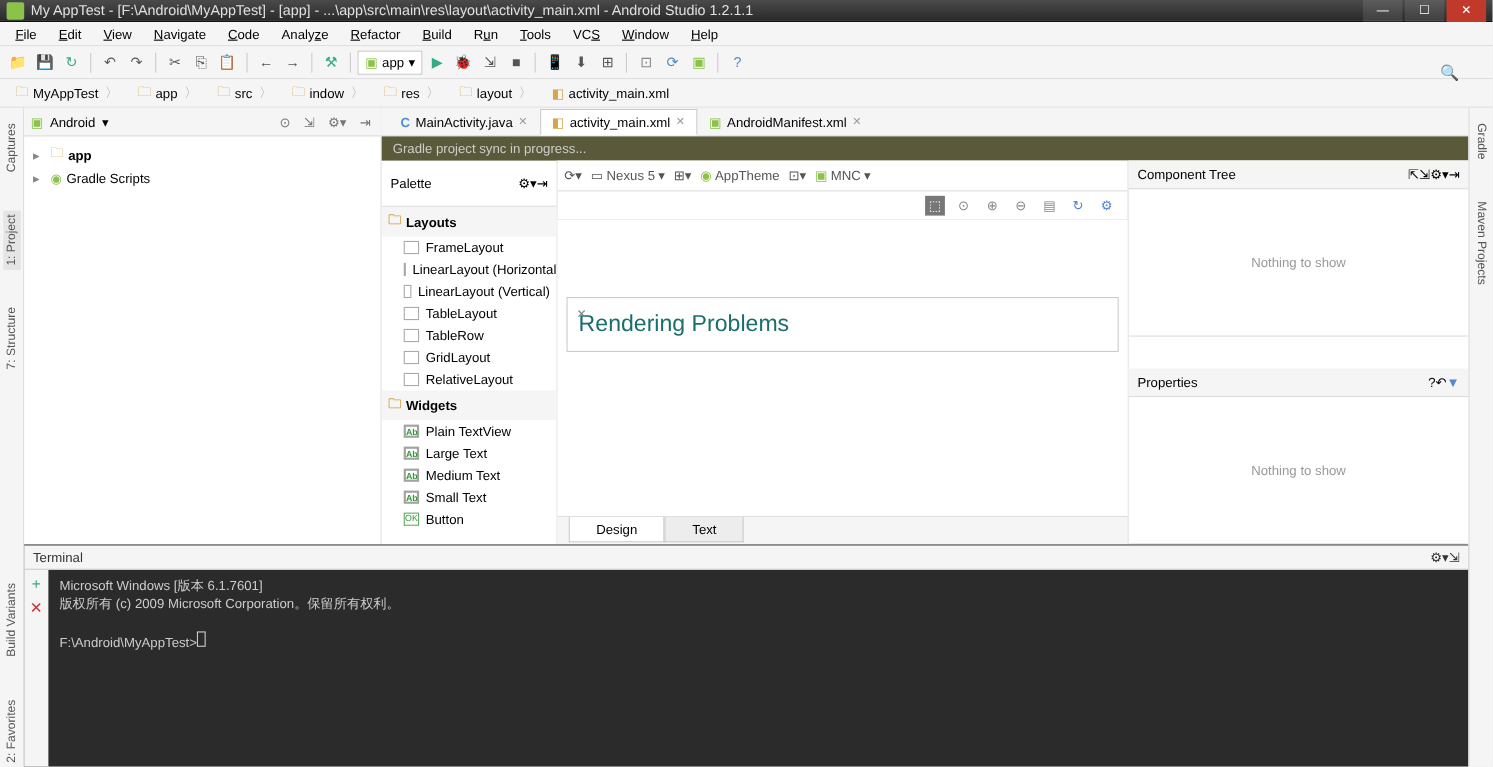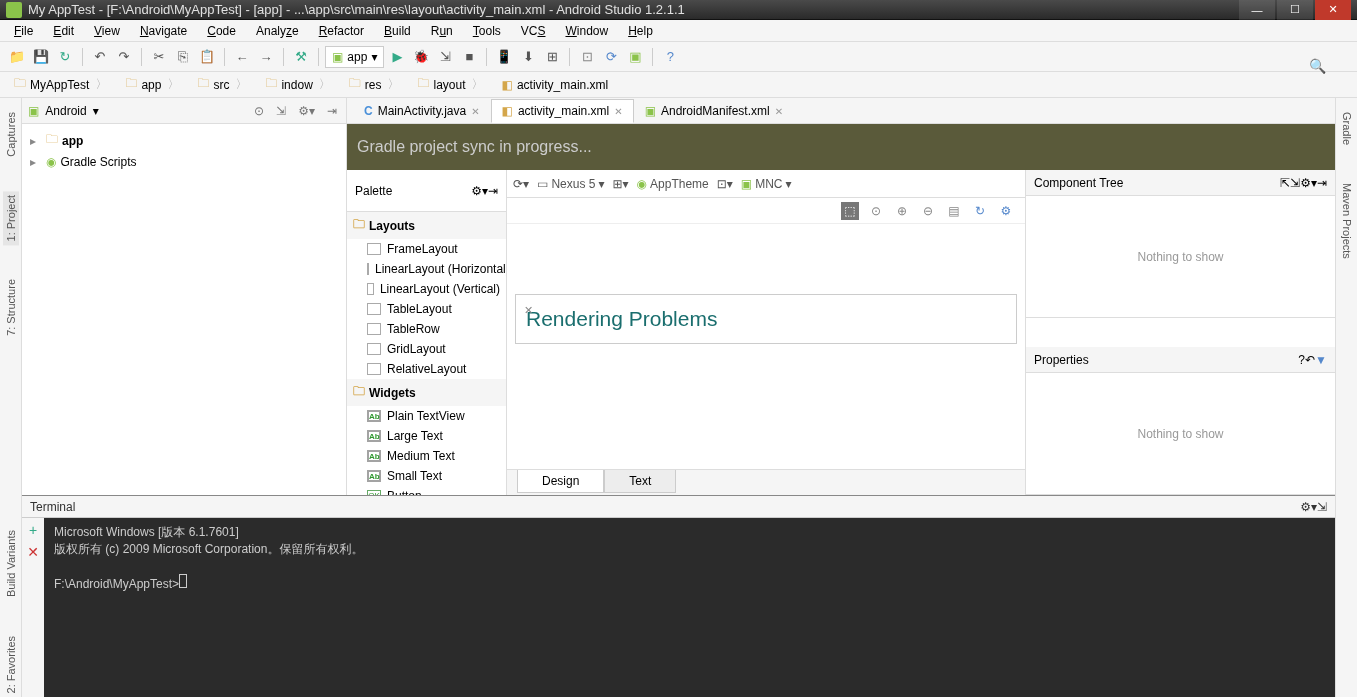--- a/index.html
+++ b/index.html
@@ -39,21 +39,21 @@
 .treeitem .fico { color: #d4a64a; }
 .treeitem .gico { color: #8bc34a; }
 .editor { flex: 1; display: flex; flex-direction: column; background: #fff; min-width: 0; }
 .tabs { height: 26px; background: #f5f5f5; border-bottom: 1px solid #ddd; display: flex; align-items: flex-end; padding-left: 6px; }
 .tab { display: flex; align-items: center; gap: 5px; padding: 4px 10px; border: 1px solid transparent; cursor: pointer; font-size: 12px; }
 .tab.active { background: #fff; border: 1px solid #ccc; border-bottom: 1px solid #fff; }
 .tab .close { color: #999; font-size: 10px; }
 .tab .ico-c { color: #4a90d9; font-weight: bold; }
 .tab .ico-x { color: #d4a64a; }
 .tab .ico-a { color: #8bc34a; }
-.syncbar { background: #5a5a3a; color: #ccc; padding: 14px 10px; font-size: 16px; }
+.syncbar { background: #5a5a3a; color: #ccc; padding: 4px 10px; font-size: 12px; }
 .designarea { flex: 1; display: flex; min-height: 0; }
 .palette { width: 160px; border-right: 1px solid #ddd; display: flex; flex-direction: column; }
 .palettehdr { height: 42px; display: flex; align-items: center; padding: 0 8px; border-bottom: 1px solid #ddd; }
 .palettehdr .spacer { flex: 1; }
 .palettelist { overflow-y: auto; flex: 1; }
 .pgroup { background: #f5f5f5; padding: 3px 6px; font-weight: bold; display: flex; align-items: center; gap: 4px; }
 .pgroup .fico { color: #d4a64a; }
 .pitem { padding: 3px 6px 3px 20px; display: flex; align-items: center; gap: 6px; cursor: pointer; white-space: nowrap; overflow: hidden; }
 .pitem .pico { width: 14px; height: 12px; border: 1px solid #aaa; display: inline-block; }
 .pitem .pico.ab { border: 2px solid #a3a3a3; color: #393; font-size: 8px; text-align: center; line-height: 10px; font-weight: bold; }

